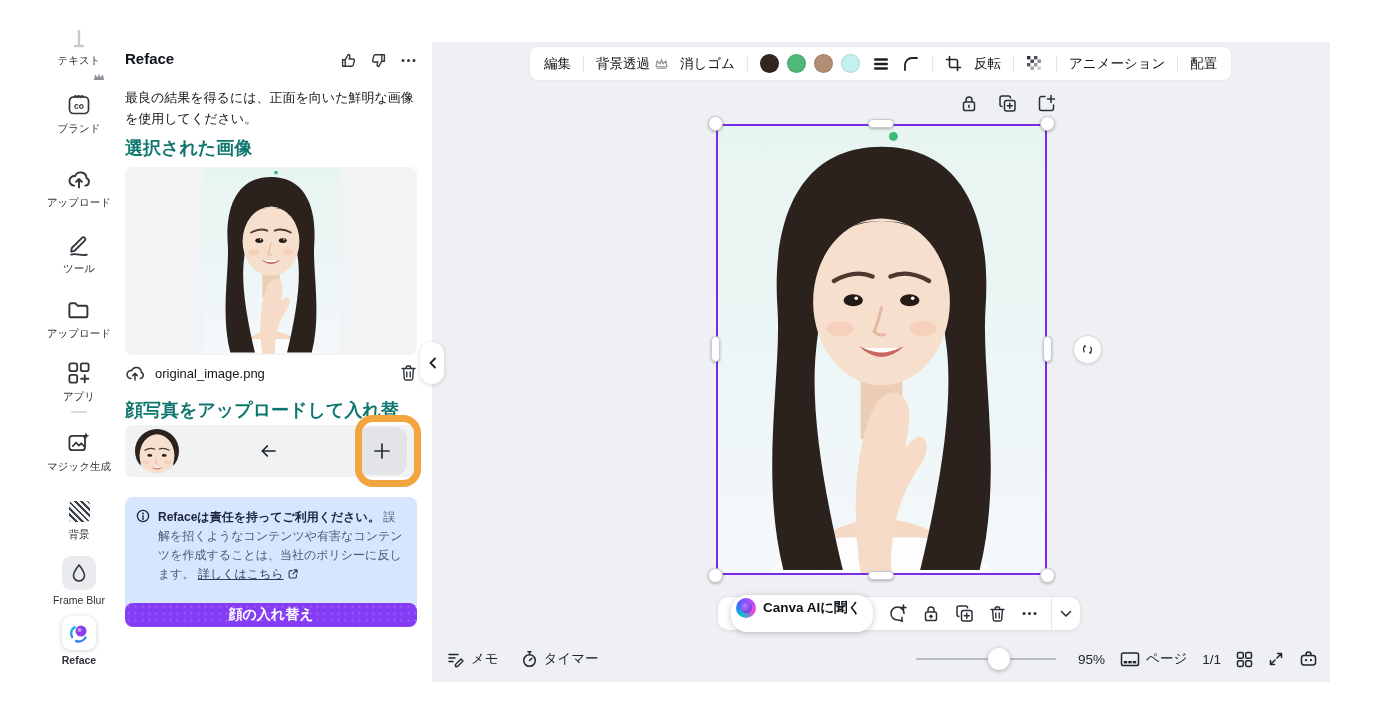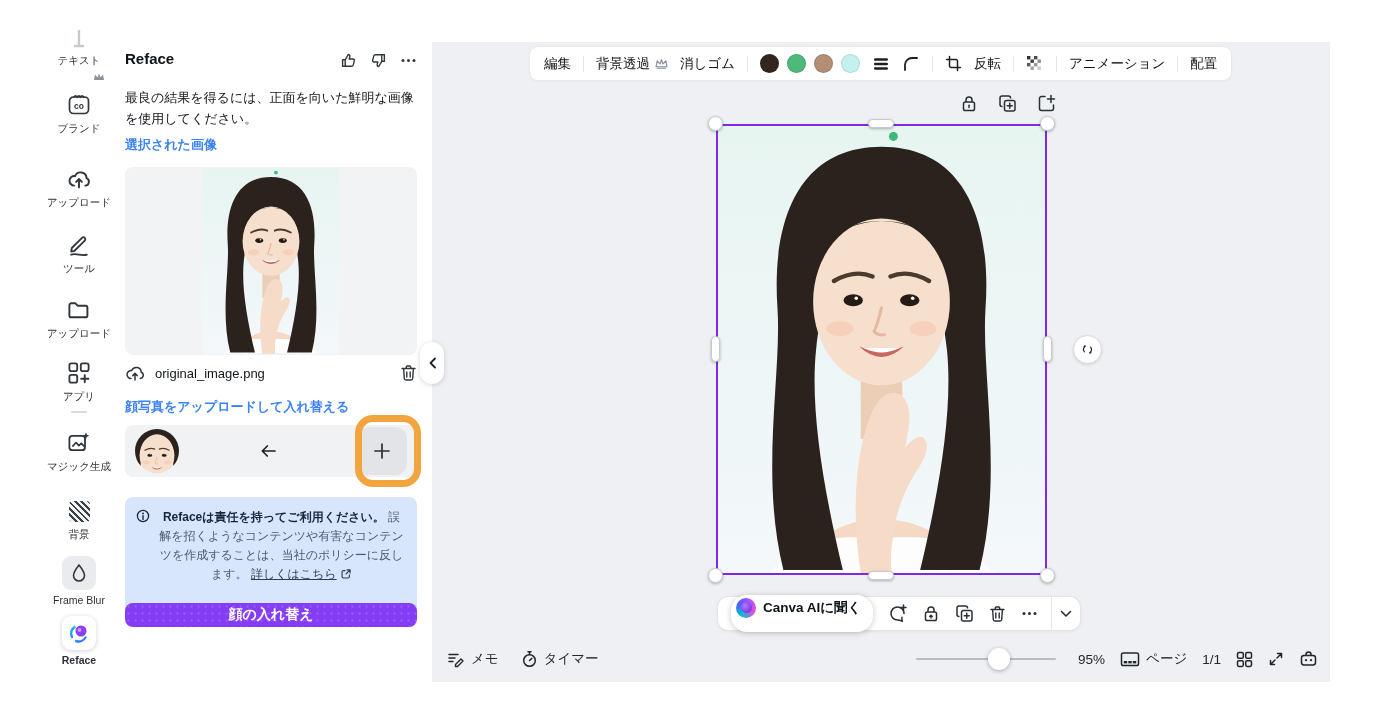--- a/index.html
+++ b/index.html
@@ -21,30 +21,30 @@
   .tcut { height:20px; overflow:hidden; }
   .tcut svg { margin-top:-6px; }
 
   
   .panel { position:absolute; left:118px; top:0; width:314px; height:724px; background:#fff; }
   .p-abs { position:absolute; left:7px; right:15px; }
   .p-title { top:50px; font-size:15px; font-weight:bold; }
   .p-head-icons { position:absolute; top:52px; right:15px; display:flex; gap:13px; align-items:center; }
   .p-head-icons span { cursor:pointer; display:flex; }
   .p-desc { top:88px; font-size:13px; line-height:1.6; color:#11161b; }
-  .p-sub { font-size:13px; font-weight:bold; color:#3b82f6; }
+  .p-sub { font-size:18px; font-weight:bold; color:#0f766e; }
   .preview-box { top:167px; height:188px; background:#f2f3f5; border-radius:8px; display:flex; align-items:center; justify-content:center; overflow:hidden; }
   .file-row { top:360px; height:26px; display:flex; align-items:center; gap:10px; }
   .file-name { font-size:13px; color:#11161b; flex:1; }
   .upload-row { top:425px; height:52px; background:#f1f2f4; border-radius:8px; display:flex; align-items:center; padding:0 10px; }
   .avatar { width:44px; height:44px; border-radius:50%; overflow:hidden; background:#ddd; cursor:pointer; flex:none; }
   .arrow-mid { flex:1; display:flex; justify-content:center; cursor:pointer; }
   .plus-btn { width:50px; height:48px; background:#e2e4e7; border-radius:12px; display:flex; align-items:center; justify-content:center; cursor:pointer; flex:none; }
   .orange-ring { position:absolute; left:237px; top:415px; width:66px; height:72px; border:7px solid #f2a43f; border-radius:18px; pointer-events:none; }
-  .notice { top:497px; height:122px; background:#d7e6fc; border-radius:8px; padding:11px 12px 11px 33px; font-size:12px; line-height:1.58; color:#4a5a72;text-align:center; }
+  .notice { top:497px; height:122px; background:#d7e6fc; border-radius:8px; padding:11px 12px 11px 33px; font-size:12px; line-height:1.58; color:#4a5a72; }
   .notice .n-ico { position:absolute; left:11px; top:12px; }
   .notice b { color:#18253c; }
   .notice a { color:#2e3d55; text-decoration:underline; cursor:pointer; font-weight:500; }
   .submit-btn { top:603px; height:24px; background:#843df5; border:none; border-radius:8px; color:#fff; font-size:14px; font-weight:bold; cursor:pointer; width:auto; font-family:inherit;
     background-image:radial-gradient(rgba(255,255,255,.13) 1px, transparent 1.4px); background-size:7px 7px; }
   .credit { top:645px; font-size:12px; line-height:1.55; text-align:center; color:#3c4147; }
 
   .collapse-btn { position:absolute; left:420px; top:342px; width:24px; height:42px; background:#fff; border:none; border-radius:12px; box-shadow:0 1px 5px rgba(0,0,0,.16); cursor:pointer; display:flex; align-items:center; justify-content:center; z-index:5; }
 
   

